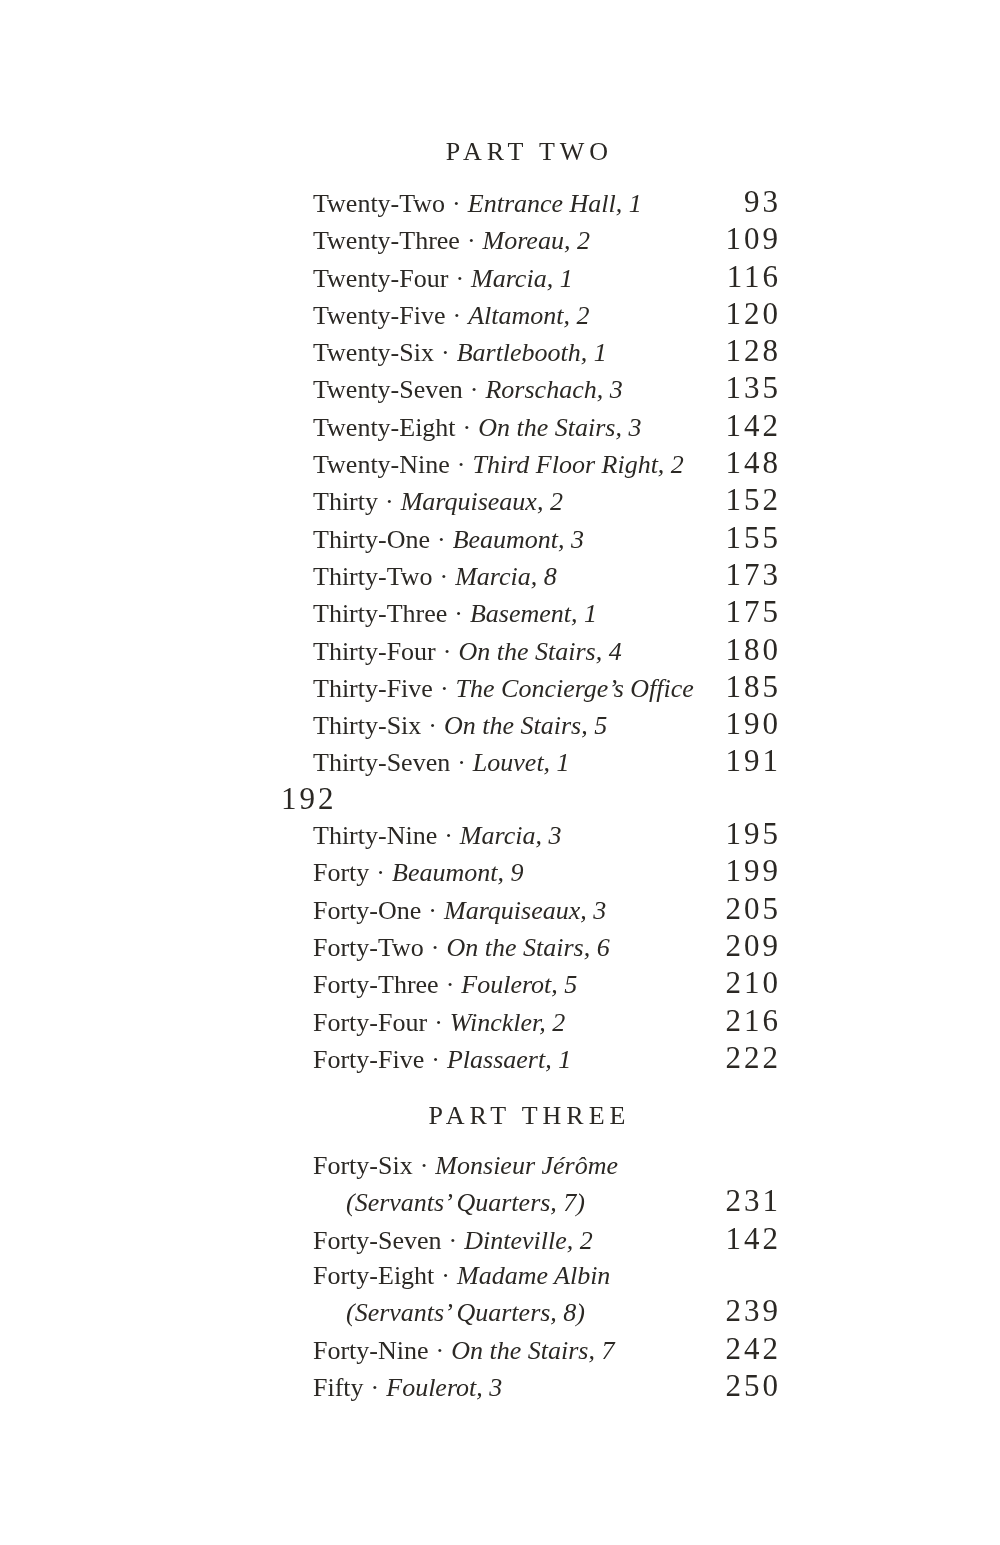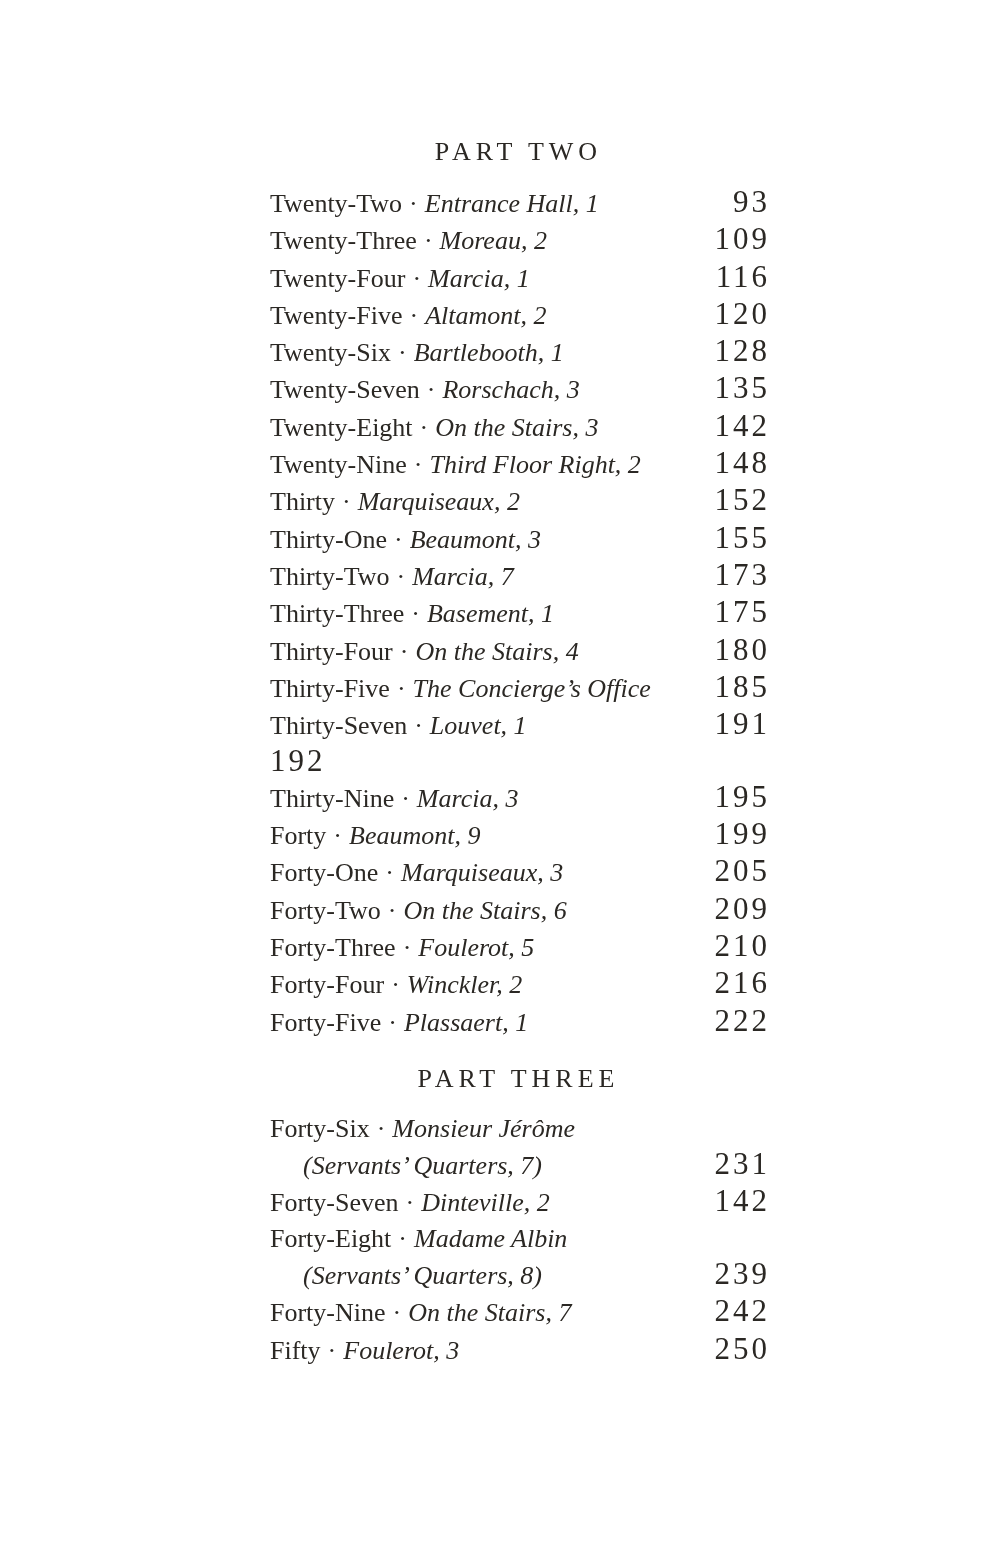--- a/index.html
+++ b/index.html
@@ -12,21 +12,21 @@
     width: 1000px;
     height: 1545px;
     background: var(--paper);
     color: var(--ink);
     font-family: "Liberation Serif", "DejaVu Serif", serif;
     position: relative;
     overflow: hidden;
   }
   .toc {
     position: absolute;
-    left: 270px;
+    left: 281px;
     top: 134px;
     width: 497px;
   }
   .part-heading {
     font-size: 26px;
     font-weight: 400;
     letter-spacing: 5px;
     text-align: center;
     line-height: 35px;
     margin: 0 0 15px 0;
@@ -37,21 +37,21 @@
   }
   .entry-list { width: 100%; }
   .entry { width: 100%; }
   .entry-line {
     display: flex;
     justify-content: space-between;
     align-items: baseline;
     line-height: 35.3px;
     font-size: 26px;
   }
-  .entry-label { white-space: nowrap; }
+  .entry-label { white-space: nowrap; margin-left: 32px; }
   .sep { padding: 0 7px; }
   .chapter-title { font-style: italic; }
   .pagenum {
     font-size: 31px;
     letter-spacing: 3px;
     margin-right: -3px;
     white-space: nowrap;
   }
   .indent { padding-left: 33px; }
 </style>
@@ -138,21 +138,21 @@
     <div class="entry-line">
       <span class="entry-label">
         <span class="chapter">Thirty-One</span><span class="sep">·</span><span class="chapter-title">Beaumont, 3</span>
       </span>
       <span class="pagenum">155</span>
     </div>
   </div>
         <div class="entry">
     <div class="entry-line">
       <span class="entry-label">
-        <span class="chapter">Thirty-Two</span><span class="sep">·</span><span class="chapter-title">Marcia, 7</span>
+        <span class="chapter">Thirty-Two</span><span class="sep">·</span><span class="chapter-title">Marcia, 8</span>
       </span>
       <span class="pagenum">173</span>
     </div>
   </div>
         <div class="entry">
     <div class="entry-line">
       <span class="entry-label">
         <span class="chapter">Thirty-Three</span><span class="sep">·</span><span class="chapter-title">Basement, 1</span>
       </span>
       <span class="pagenum">175</span>
@@ -165,20 +165,28 @@
       </span>
       <span class="pagenum">180</span>
     </div>
   </div>
         <div class="entry">
     <div class="entry-line">
       <span class="entry-label">
         <span class="chapter">Thirty-Five</span><span class="sep">·</span><span class="chapter-title">The Concierge’s Office</span>
       </span>
       <span class="pagenum">185</span>
+    </div>
+  </div>
+        <div class="entry">
+    <div class="entry-line">
+      <span class="entry-label">
+        <span class="chapter">Thirty-Six</span><span class="sep">·</span><span class="chapter-title">On the Stairs, 5</span>
+      </span>
+      <span class="pagenum">190</span>
     </div>
   </div>
         <div class="entry">
     <div class="entry-line">
       <span class="entry-label">
         <span class="chapter">Thirty-Seven</span><span class="sep">·</span><span class="chapter-title">Louvet, 1</span>
       </span>
       <span class="pagenum">191</span>
     </div>
   </div>

